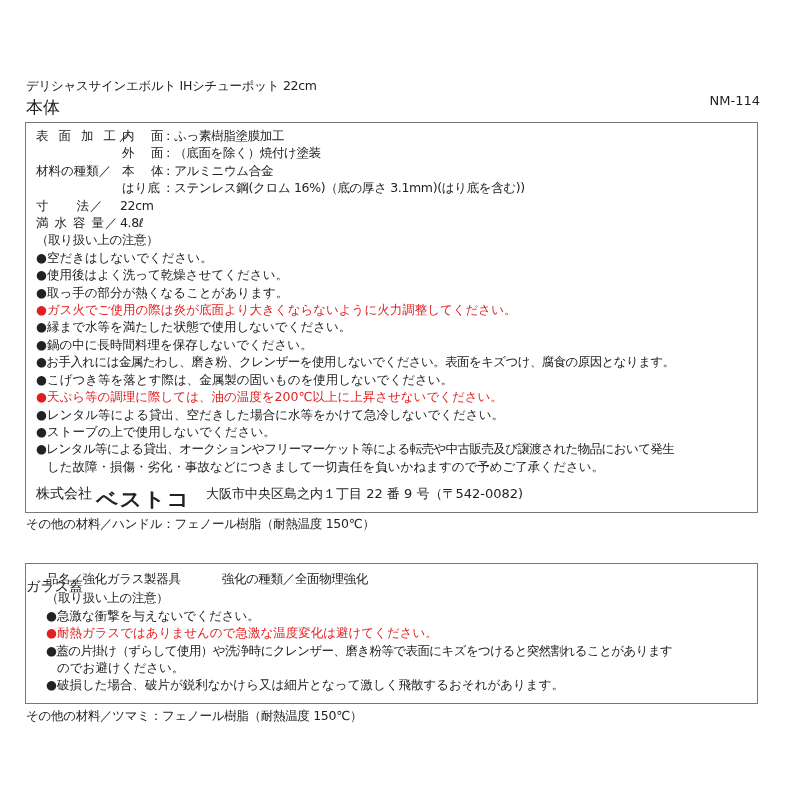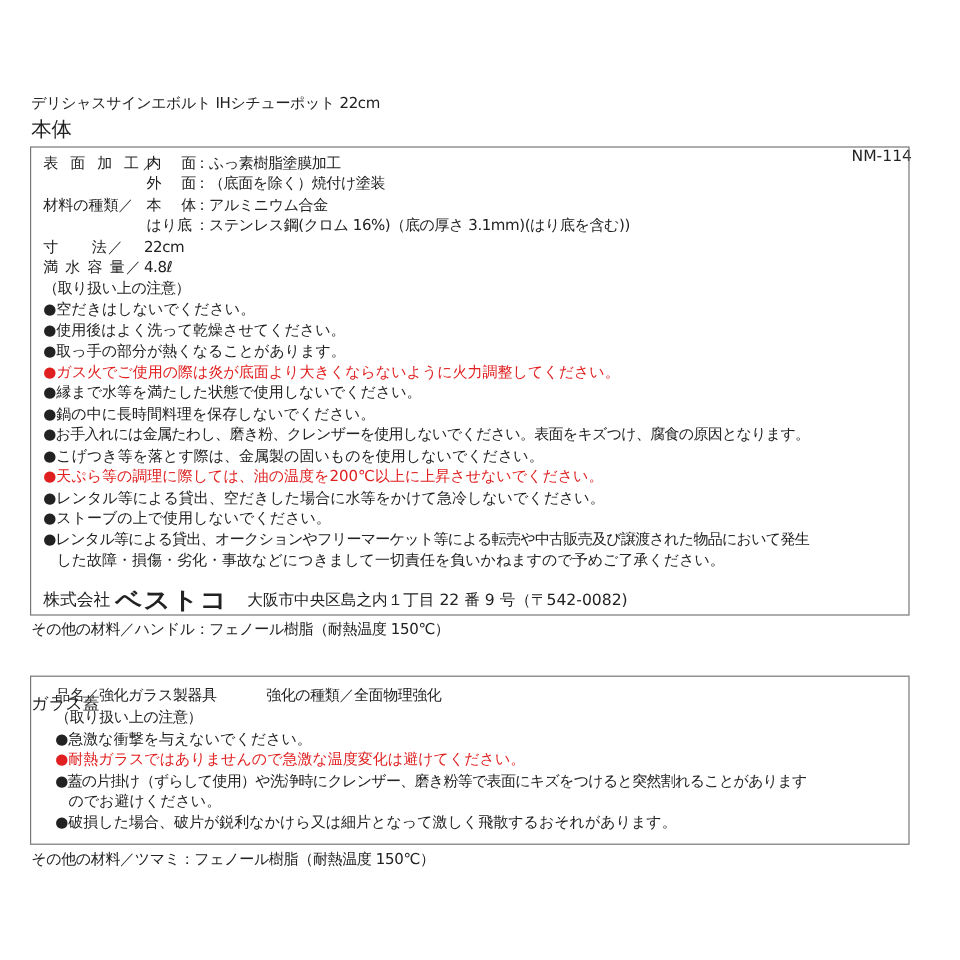--- a/index.html
+++ b/index.html
@@ -3,35 +3,35 @@
 <meta charset="utf-8">
 <style>
   html, body { margin: 0; padding: 0; background: #ffffff; }
   body {
     width: 800px; height: 800px; position: relative; overflow: hidden;
     font-family: "DejaVu Sans", "Liberation Sans", sans-serif;
     color: #222222;
   }
   .title { position: absolute; left: 26px; top: 78px; font-size: 12.5px; letter-spacing: -0.3px; }
   .subtitle { position: absolute; left: 26px; top: 96px; font-size: 17px; }
-  .model { position: absolute; right: 40px; top: 93px; font-size: 13px; margin-top: 30px; }
+  .model { position: absolute; right: 40px; top: 93px; font-size: 13px; }
   .box {
     position: absolute; left: 25px; width: 733px;
     border: 1.5px solid #777777; box-sizing: border-box;
   }
   .box1 { top: 122px; height: 391px; padding: 4px 0 0 10px; }
   .box2 { top: 563px; height: 141px; padding: 6px 0 0 20px; }
   .line { font-size: 12.5px; line-height: 17.4px; white-space: nowrap; letter-spacing: -0.35px; }
   .red { color: #e02020; }
   .spec-label { display: inline-block; letter-spacing: 2px; }
   .indent { padding-left: 11px; }
   .spec-row { display: flex; }
   .spec-k1 { width: 86px; letter-spacing: 3px; }
   .spec-k2 { width: 74px; }
-  .footer-line { display: flex; align-items: center; margin-top: 10px; }
+  .footer-line { display: flex; margin-top: 10px; }
   .company { font-size: 14px; margin-right: 4px; }
   .logo {
     font-size: 22px; font-weight: bold; font-family: "DejaVu Sans", sans-serif;
     letter-spacing: 1px; margin-right: 16px; transform: scaleY(0.9);
   }
   .address { font-size: 13px; }
   .outside { position: absolute; left: 26px; font-size: 12.5px; letter-spacing: -0.3px; }
   .glass-title { position: absolute; left: 26px; top: 560px; font-size: 14px; margin-top: 18px; }
   .bullet { letter-spacing: 0; }
 </style>

